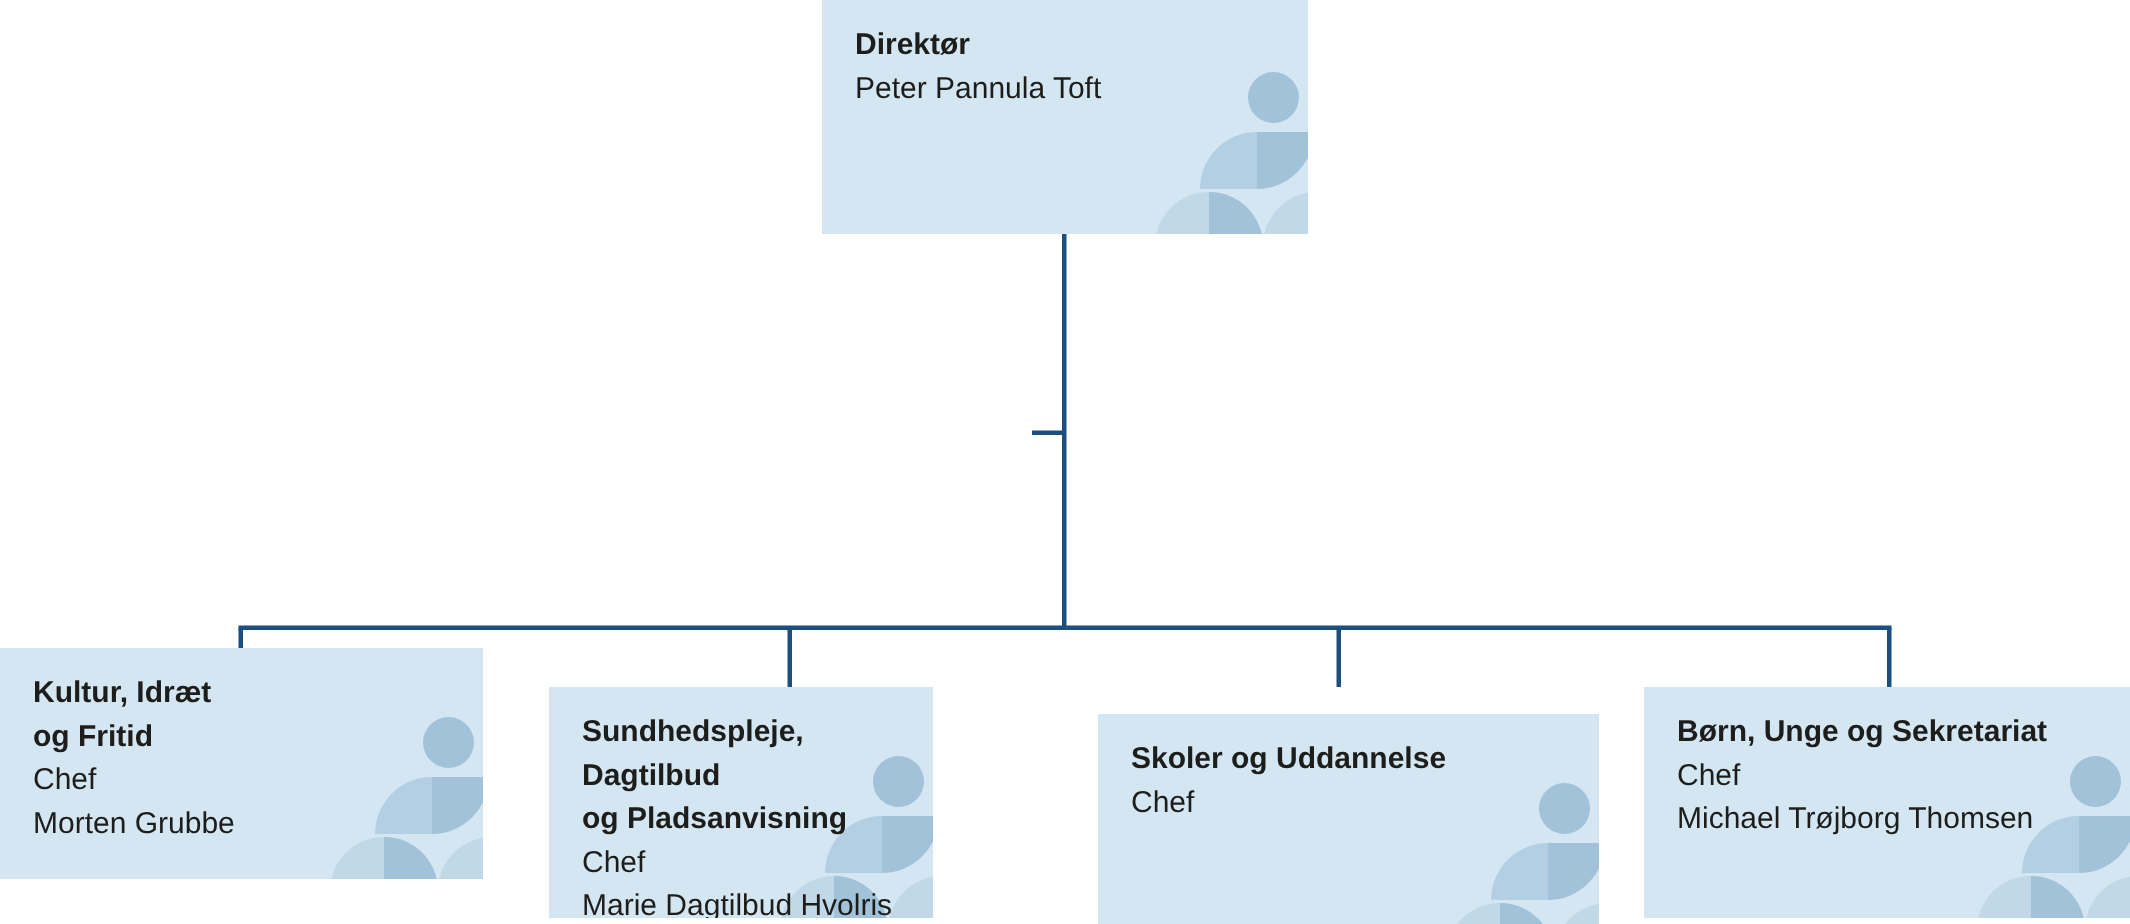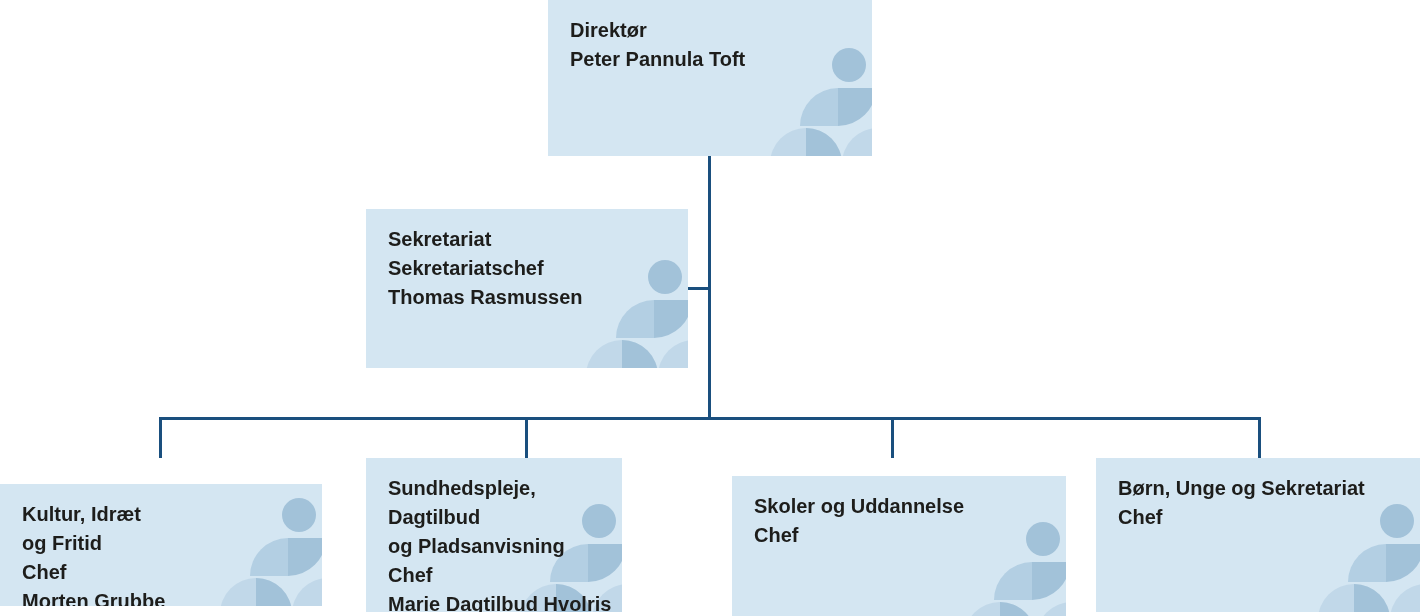--- a/index.html
+++ b/index.html
@@ -30,33 +30,33 @@
   .conn.drop-3     {left:891px; top:419px; width:3px;   height:39px;}
   .conn.drop-4     {left:1258px;top:419px; width:3px;   height:39px;}
   
   .card{
     position:absolute;
     background:var(--card-bg);
     overflow:hidden;
   }
   .card.director{left:548px; top:0;     width:324px; height:156px;}
   .card.staff   {left:366px; top:209px; width:322px; height:159px;}
-  .card.dept-0  {left:0;     top:484px; width:322px; height:122px;}
+  .card.dept-0  {left:0;     top:432px; width:322px; height:154px;}
   .card.dept-1  {left:366px; top:458px; width:256px; height:154px;}
   .card.dept-2  {left:732px; top:458px; width:334px; height:154px;margin-top:18px;}
   .card.dept-3  {left:1096px;top:458px; width:324px; height:154px;}
   .card-text{
     position:relative;
     z-index:2;
     padding:16px 6px 0 22px;
     font-size:20px;
     line-height:29px;
   }
   .card-title{font-weight:700; white-space:pre-line;}
-  .card-role, .card-name{font-weight:700;}
+  .card-role, .card-name{font-weight:400;}
   
   .figure{
     position:absolute;
     right:0;bottom:0;
     width:112px;height:112px;
     z-index:1;
   }
   .figure > div{position:absolute;}
   .fig-head{
     left:72px;top:4px;width:34px;height:34px;
@@ -110,35 +110,20 @@
     <div class="figure">
       <div class="fig-head"></div>
       <div class="fig-leaf-light"></div>
       <div class="fig-leaf-dark"></div>
       <div class="fig-dome-left"></div>
       <div class="fig-dome-overlay"></div>
       <div class="fig-dome-right"></div>
     </div>
   </div>
 
-  <div class="card staff">
-    <div class="card-text">
-      <div class="card-title">Sekretariat</div>
-      <div class="card-role">Sekretariatschef</div>
-      <div class="card-name">Thomas Rasmussen</div>
-    </div>
-    <div class="figure">
-      <div class="fig-head"></div>
-      <div class="fig-leaf-light"></div>
-      <div class="fig-leaf-dark"></div>
-      <div class="fig-dome-left"></div>
-      <div class="fig-dome-overlay"></div>
-      <div class="fig-dome-right"></div>
-    </div>
-  </div>
 
   <div class="card dept-0">
     <div class="card-text">
       <div class="card-title">Kultur, Idræt
 og Fritid</div>
       <div class="card-role">Chef</div>
       <div class="card-name">Morten Grubbe</div>
     </div>
     <div class="figure">
       <div class="fig-head"></div>
@@ -179,20 +164,21 @@
       <div class="fig-dome-left"></div>
       <div class="fig-dome-overlay"></div>
       <div class="fig-dome-right"></div>
     </div>
   </div>
 
   <div class="card dept-3">
     <div class="card-text">
       <div class="card-title">Børn, Unge og Sekretariat</div>
       <div class="card-role">Chef</div>
+      <div class="card-name">Michael Trøjborg Thomsen</div>
     </div>
     <div class="figure">
       <div class="fig-head"></div>
       <div class="fig-leaf-light"></div>
       <div class="fig-leaf-dark"></div>
       <div class="fig-dome-left"></div>
       <div class="fig-dome-overlay"></div>
       <div class="fig-dome-right"></div>
     </div>
   </div>

